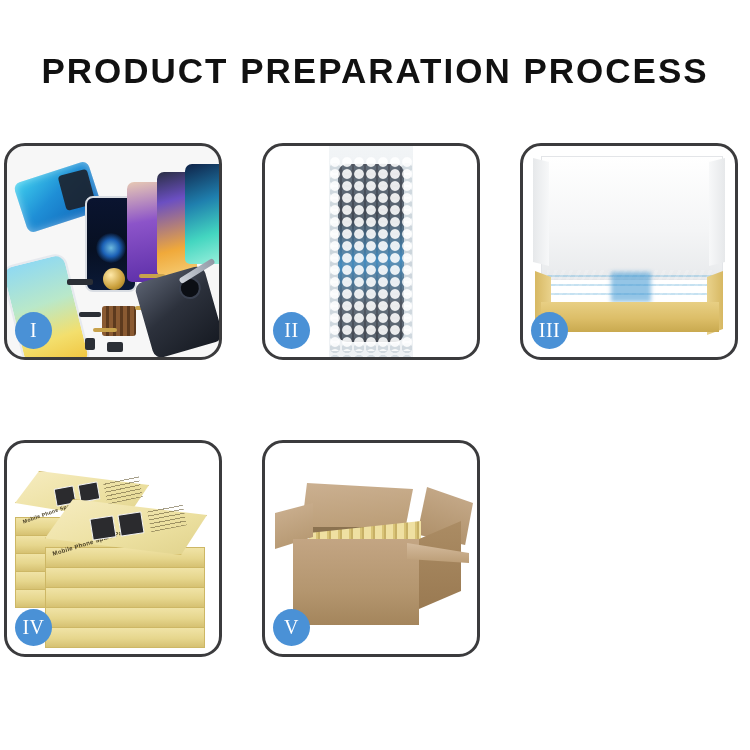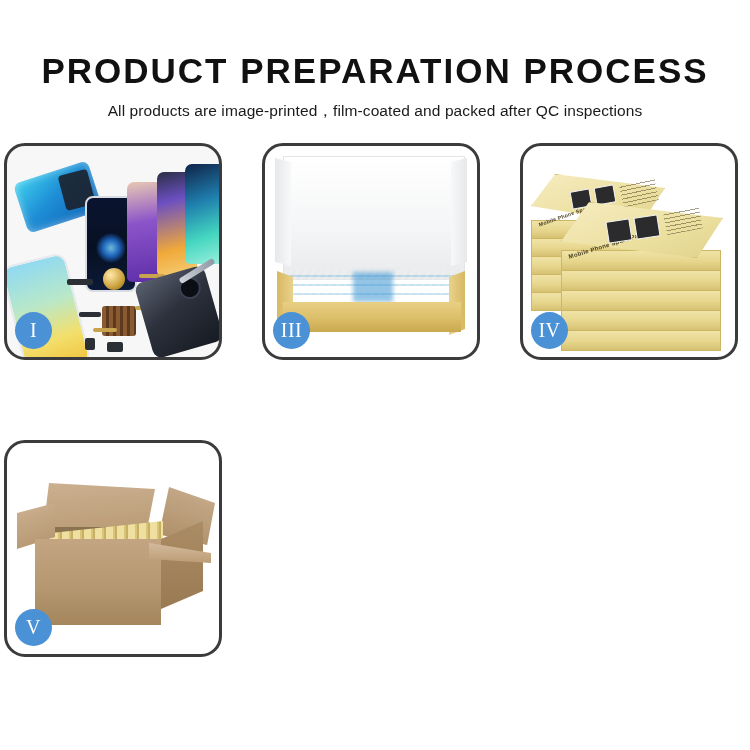--- a/index.html
+++ b/index.html
@@ -251,21 +251,20 @@
   .s-tape{ position:absolute;left:52px;top:26px;width:140px;height:18px;
     background:linear-gradient(90deg,rgba(205,185,155,.9),rgba(188,165,132,.9));
     transform:rotate(11deg);opacity:.8; }
   .s-seal{ position:absolute;background:#ab8b63;opacity:.85; }
 </style>
 </head>
 <body>
 
 <div class="header">
   <div class="title">PRODUCT PREPARATION PROCESS</div>
-  <div class="subtitle">All products are image-printed，film-coated and packed after QC inspections</div>
 </div>
 
 <div class="grid">
 
   <div class="panel p1">
     <div class="stage">
       <div class="film"></div>
       <div class="scr-black"></div>
       <div class="ph ph-purple"></div>
       <div class="ph ph-orange"></div>
@@ -279,20 +278,29 @@
       <div class="dot" style="left:78px;top:192px;width:10px;height:12px;"></div>
       <div class="flex-strip" style="left:132px;top:128px;width:26px;"></div>
       <div class="flex-strip" style="left:128px;top:160px;width:30px;"></div>
       <div class="flex-strip" style="left:86px;top:182px;width:24px;"></div>
       <div class="back-cover"></div>
       <div class="tool"></div>
     </div>
     <div class="badge">I</div>
   </div>
 
+  <div class="panel p2">
+    <div class="stage">
+      <div class="bubble-bag"></div>
+      <div class="bubble-phone"></div>
+      <div class="bubbles2"></div>
+      <div class="bubbles"></div>
+    </div>
+    <div class="badge">II</div>
+  </div>
 
   <div class="panel p3">
     <div class="stage">
       <div class="lid"></div>
       <div class="lid-l"></div>
       <div class="lid-r"></div>
       <div class="tray-top"></div>
       <div class="tray-blue"></div>
       <div class="kraft-lt"></div>
       <div class="kraft-rt"></div>

